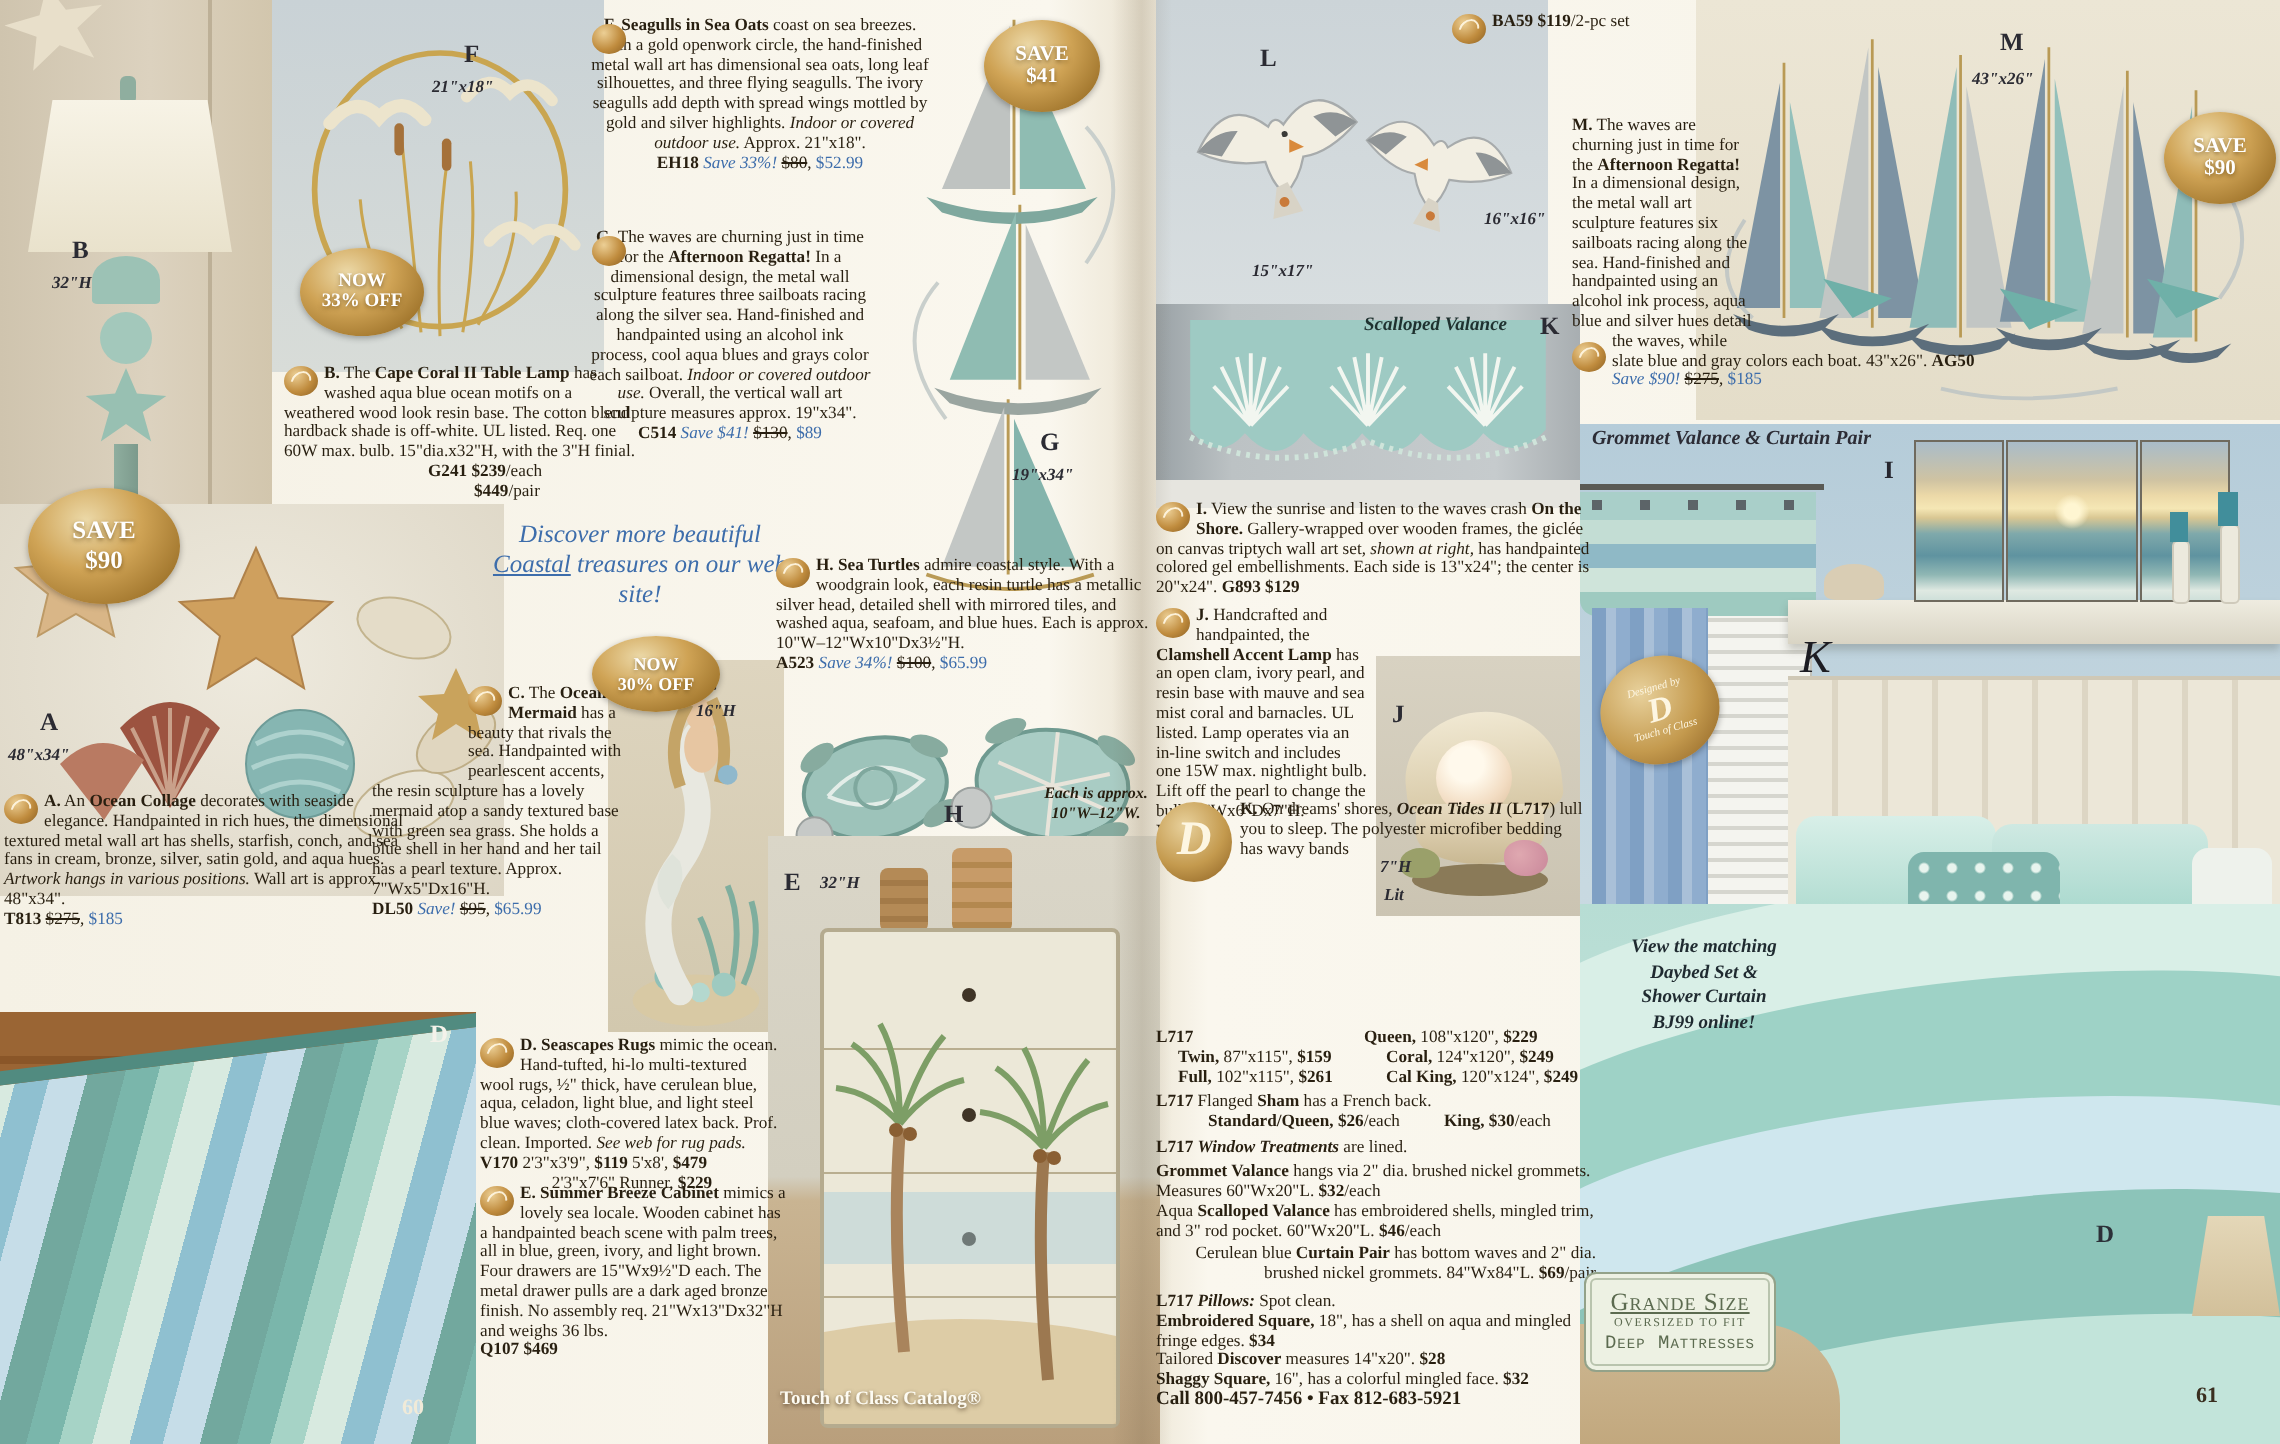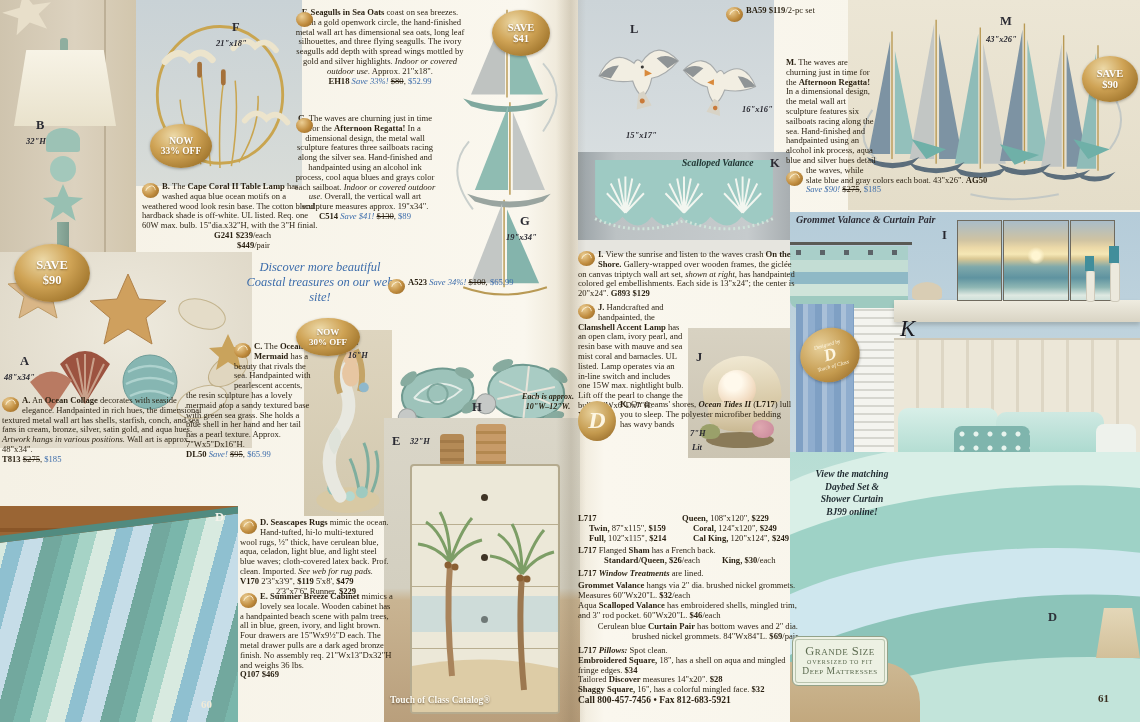--- a/index.html
+++ b/index.html
@@ -6,21 +6,21 @@
   .page{position:relative;width:1140px;height:722px;margin:0 auto;overflow:hidden;
     font-family:"Liberation Serif",serif;color:#281f10;
     background:linear-gradient(90deg,#f5f1e5 0,#faf7ee 46%,#ece5d4 50%,#faf7ee 53%,#f6f3e8 100%);}
   .abs{position:absolute;}
   .photo{position:absolute;overflow:hidden;}
   .txt{position:absolute;font-size:8.6px;line-height:9.8px;color:#281f10;z-index:5;}
   .ctr{text-align:center;}
   .b{font-weight:bold}.i{font-style:italic}.bi{font-weight:bold;font-style:italic}
   .bl{color:#3d6dab}
   .bli{color:#3d6dab;font-style:italic}
-  .st{text-decoration:line-through}.u{}
+  .st{text-decoration:line-through}.u{text-decoration:underline}
   .coin{float:left;width:17px;height:15px;border-radius:50%;margin:1px 3px 0 0;position:relative;
     background:radial-gradient(circle at 35% 30%,#eccf95,#c08c3e 55%,#8a5e20);}
   .coin:after{content:"";position:absolute;inset:3px;border:1.2px solid rgba(255,248,228,.9);
     border-left-color:transparent;border-bottom-color:transparent;border-radius:50%;transform:rotate(-40deg);}
   .coina{position:absolute;width:17px;height:15px;border-radius:50%;z-index:6;
     background:radial-gradient(circle at 35% 30%,#eccf95,#c08c3e 55%,#8a5e20);}
   .badge{position:absolute;border-radius:50%;z-index:8;display:flex;flex-direction:column;
     align-items:center;justify-content:center;color:#fff;font-weight:bold;
     text-shadow:0 1px 2px rgba(90,60,10,.65);box-shadow:0 1px 3px rgba(0,0,0,.3);
     background:radial-gradient(ellipse at 38% 28%,#ecd9a8 0%,#cfa355 42%,#976c24 88%);}
@@ -174,20 +174,21 @@
 
   <div class="txt" style="left:186px;top:342px;width:128px;">
     <i class="spl" style="width:48px;height:46px;"></i>
     <span class="coin"></span>
     <div><span class="b">C.</span><span> The </span><span class="b">Oceana Mermaid</span><span> has a beauty that rivals the sea. Handpainted with pearlescent accents, the resin sculpture has a lovely mermaid atop a sandy textured base with green sea grass. She holds a blue shell in her hand and her tail has a pearl texture. Approx. 7"Wx5"Dx16"H.</span></div>
     <div><span class="b">DL50</span><span> </span><span class="bli">Save! </span><span class="st">$95</span><span>, </span><span class="bl">$65.99</span></div>
   </div>
 
   <div class="txt" style="left:388px;top:278px;width:194px;">
     <span class="coin"></span>
+    <div><span class="b">H. Sea Turtles</span><span> admire coastal style. With a woodgrain look, each resin turtle has a metallic silver head, detailed shell with mirrored tiles, and washed aqua, seafoam, and blue hues. Each is approx. 10"W–12"Wx10"Dx3½"H.</span></div>
     <div><span class="b">A523</span><span> </span><span class="bli">Save 34%! </span><span class="st">$100</span><span>, </span><span class="bl">$65.99</span></div>
   </div>
 
   <svg class="abs" style="left:388px;top:344px;" width="192" height="104" viewBox="0 0 192 104">
     <g transform="rotate(-10 50 52)">
       <ellipse cx="50" cy="50" rx="36" ry="25" fill="#9dc3ba" stroke="#6f9a90" stroke-width="2"></ellipse>
       <path d="M26,50 Q50,30 74,50 Q50,66 26,50" fill="none" stroke="#e3ede8" stroke-width="2"></path>
       <circle cx="50" cy="50" r="10" fill="none" stroke="#7fa89e" stroke-width="2"></circle>
       <circle cx="16" cy="68" r="9" fill="#c6c9c7" stroke="#9aa09e"></circle>
       <ellipse cx="24" cy="30" rx="10" ry="5" fill="#87ab9f" transform="rotate(-30 24 30)"></ellipse>
@@ -366,21 +367,21 @@
   <div class="txt" style="left:578px;top:514px;width:220px;">
     <div class="row">
         <span class="cell1"><span class="b">L717</span></span>
         <span><span class="b">Queen,</span><span> 108"x120", </span><span class="b">$229</span></span>
       </div>
     <div class="row">
         <span class="cell1 pad"><span class="b">Twin,</span><span> 87"x115", </span><span class="b">$159</span></span>
         <span><span class="b">Coral,</span><span> 124"x120", </span><span class="b">$249</span></span>
       </div>
     <div class="row">
-        <span class="cell1 pad"><span class="b">Full,</span><span> 102"x115", </span><span class="b">$214</span></span>
+        <span class="cell1 pad"><span class="b">Full,</span><span> 102"x115", </span><span class="b">$261</span></span>
         <span><span class="b">Cal King,</span><span> 120"x124", </span><span class="b">$249</span></span>
       </div>
   </div>
 
   <div class="txt" style="left:578px;top:546px;width:220px;">
     <div><span class="b">L717</span><span> Flanged </span><span class="b">Sham</span><span> has a French back.</span></div>
     <div class="row" style="margin-left:26px;gap:22px;">
         <span><span class="b">Standard/Queen, $26</span><span>/each</span></span>
         <span><span class="b">King, $30</span><span>/each</span></span>
       </div>
@@ -440,22 +441,22 @@
     </div>
     <div class="abs" style="left:0;top:450px;width:130px;height:60px;background:linear-gradient(180deg,#cdb893,#c2a87e);border-radius:0 40px 0 0;"></div>
     <div class="txt ctr" style="position:absolute;left:4px;top:256px;width:116px;font-weight:bold;font-style:italic;font-size:9.5px;line-height:12.5px;color:#1f2a30;z-index:6;">
       <div>View the matching</div>
       <div>Daybed Set &amp;</div>
       <div>Shower Curtain</div>
       <div>BJ99 online!</div>
     </div>
     <div class="plab" style="left:258px;top:398px;color:#2c3038;">D</div>
     <div class="abs" style="left:2px;top:424px;width:94px;height:48px;background:#edf1e3;border:1px solid #93a289;box-shadow:inset 0 0 0 2px #edf1e3,inset 0 0 0 3px #b9c4ae;border-radius:6px;display:flex;flex-direction:column;align-items:center;justify-content:center;color:#5c6b50;z-index:7;">
-      <span style="font-variant:small-caps;font-size:12.5px;letter-spacing:.5px;line-height:13px;">Grande Size</span>
+      <span style="font-variant:small-caps;font-size:12.5px;letter-spacing:.5px;line-height:13px;text-decoration:underline;">Grande Size</span>
       <span style="text-transform:uppercase;font-size:6px;letter-spacing:.8px;line-height:8px;">oversized to fit</span>
-      <span style="font-variant:small-caps;font-size:9.5px;letter-spacing:.5px;line-height:11px;">Deep Mattresses</span>
+      <span style="font-variant:small-caps;font-size:9.5px;letter-spacing:.5px;line-height:11px;font-family:Liberation Mono, monospace;">Deep Mattresses</span>
     </div>
     <div class="abs" style="left:306px;top:396px;width:44px;height:50px;background:linear-gradient(180deg,#e4d7b8,#d2c09a);clip-path:polygon(18% 0,82% 0,100% 100%,0 100%);"></div>
   </div>
 
   <div class="abs" style="left:1098px;top:692px;font-weight:bold;font-size:11px;color:#3a2f20;z-index:6;">61</div>
 
 </div>
 
 </body></html>

